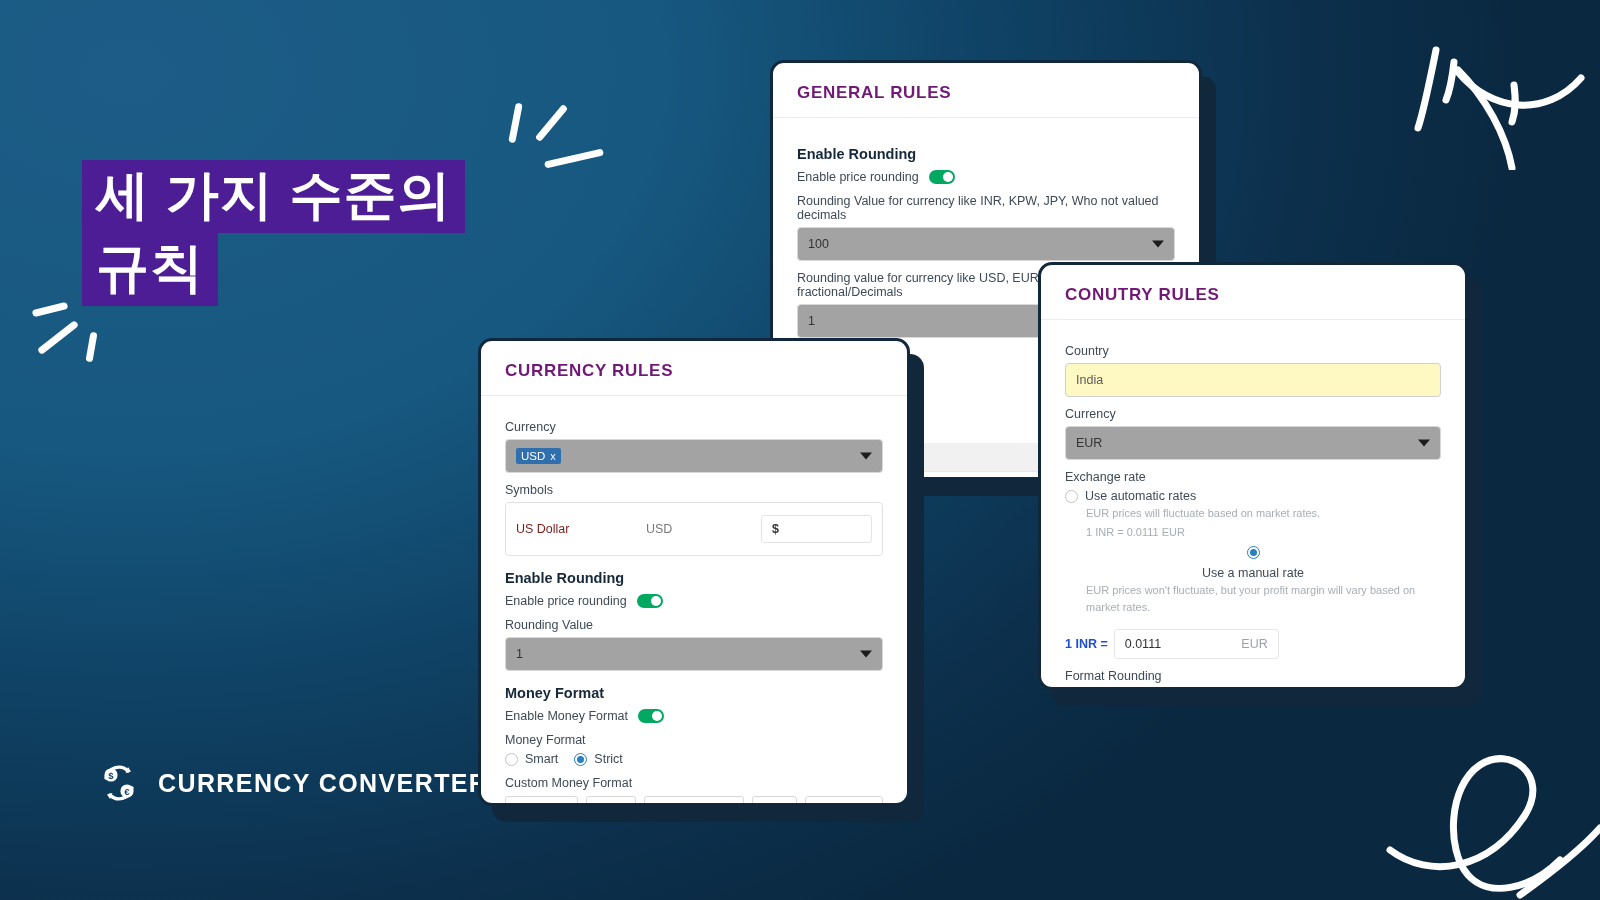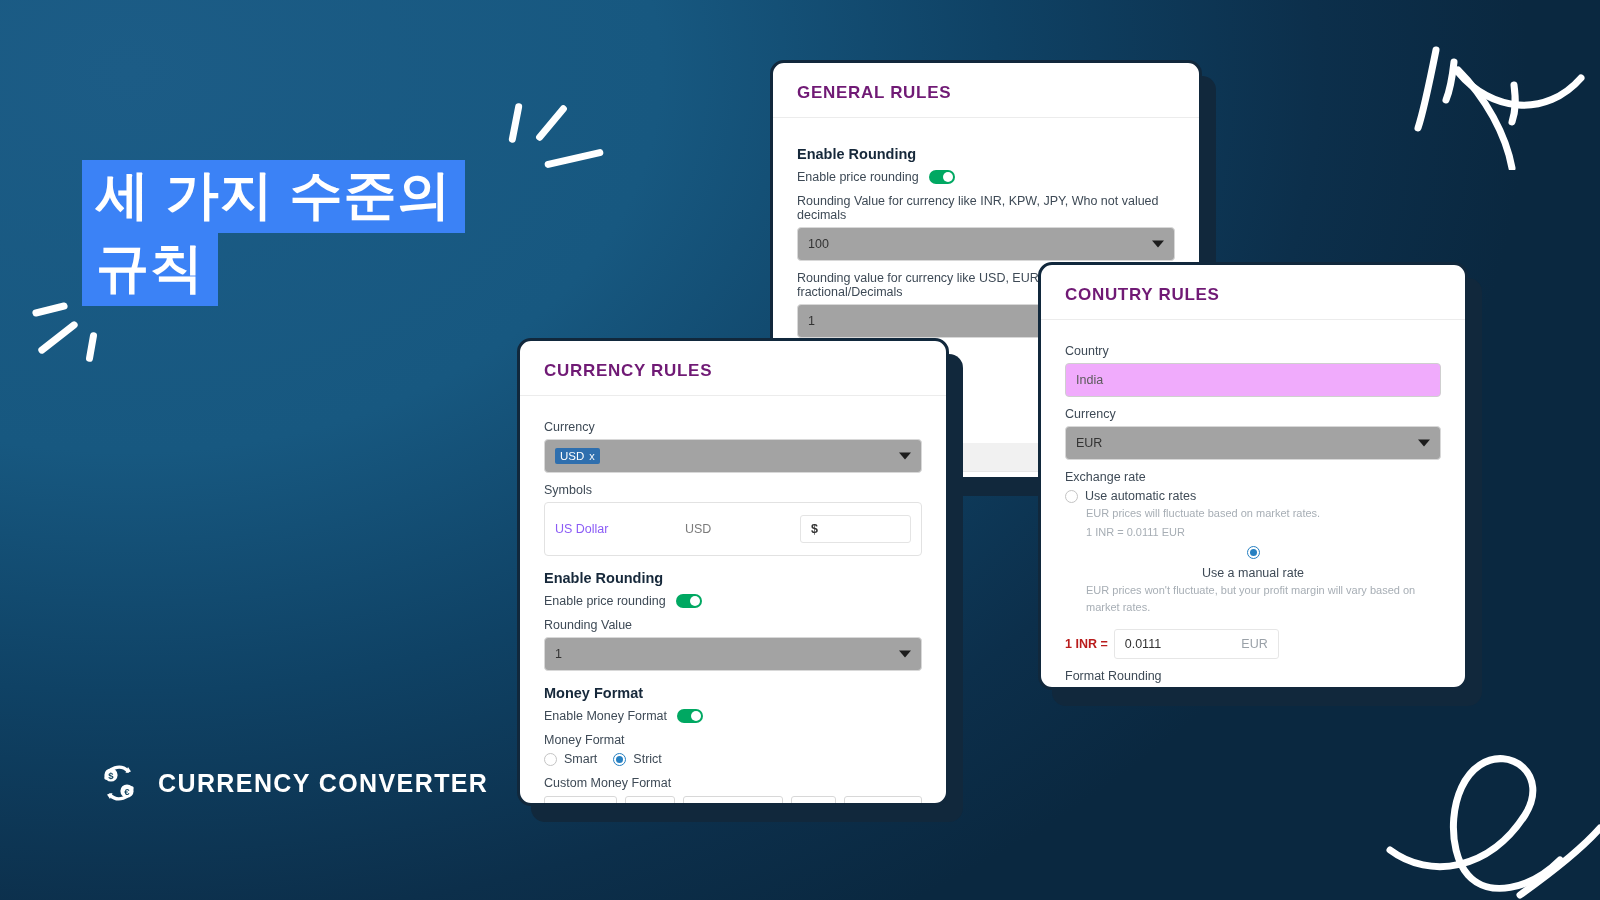--- a/index.html
+++ b/index.html
@@ -11,21 +11,21 @@
     position:relative;
   }
 
   
   .deco { position:absolute; pointer-events:none; }
   .dash { position:absolute; background:#ffffff; border-radius:6px; }
 
   .title-wrap { position:absolute; left:82px; top:160px; }
   .title-line {
     display:inline-block;
-    background:#3b82f6;
+    background:#4c1d95;
     color:#ffffff;
     font-size:53px;
     font-weight:bold;
     letter-spacing:1px;
     line-height:1.08;
     padding:6px 14px 10px 14px;
   }
 
   .brand { position:absolute; left:98px; top:762px; display:flex; align-items:center; gap:18px; }
   .brand-name { color:#ffffff; font-size:25px; font-weight:bold; letter-spacing:1.4px; }
@@ -51,21 +51,21 @@
   .sec-title { font-size:14.5px; font-weight:bold; color:#16283a; margin:14px 0 8px 0; }
   .lbl { font-size:12.5px; color:#3e4a56; margin:10px 0 5px 0; }
   .lbl-inline { font-size:12.5px; color:#3e4a56; }
   .row-inline { display:flex; gap:10px; margin:4px 0 2px 0; }
 
   .field {
     width:100%; height:30px; border:1px solid #d8d8d8; border-radius:4px;
     background:#a3a3a3; display:flex; align-items:center; padding:0 10px;
     font-size:12.5px; color:#333; position:relative;
   }
-  .field.readonly { background:#f0abfc; color:#5a5a5a; border-color:#cfcfcf; }
+  .field.readonly { background:#fef9c3; color:#5a5a5a; border-color:#cfcfcf; }
   .field.tall { height:34px; }
   .caret {
     position:absolute; right:10px; top:50%; transform:translateY(-50%);
     width:0; height:0; border-left:6px solid transparent; border-right:6px solid transparent;
     border-top:7px solid #1d1d1d;
   }
 
   
   .toggle {
     width:26px; height:14px; border-radius:8px; background:#00a862; position:relative; flex:0 0 auto;
@@ -88,21 +88,21 @@
   
   .token {
     background:#2f6fae; color:#fff; font-size:11.5px; border-radius:2px;
     padding:2px 5px; display:inline-flex; align-items:center; gap:5px;
   }
   .token .x { font-size:11px; opacity:.95; }
 
   
   .sym-box { border:1px solid #e2e2e2; border-radius:4px; padding:12px 10px; }
   .sym-row { display:flex; align-items:center; }
-  .sym-name { width:130px; font-size:12.5px; color:#8b5cf6; }
+  .sym-name { width:130px; font-size:12.5px; color:#7f1d1d; }
   .sym-code { width:115px; font-size:12.5px; color:#7b7b7b; }
   .sym-input {
     flex:1; height:28px; border:1px solid #e4e4e4; border-radius:3px;
     display:flex; align-items:center; padding:0 10px; font-size:12.5px; color:#333; font-weight:bold;
   }
 
   
   .cmf-row { display:flex; gap:8px; margin-top:6px; }
   .cmf {
     height:26px; border:1px solid #d8d8d8; border-radius:3px; background:#fff;
@@ -113,24 +113,24 @@
   
   .ddlist { border:1px solid #e6e6e6; border-top:none; background:#fff; }
   .ddlist div { padding:7px 12px; font-size:12.5px; color:#333; }
   .ddlist div.hl { background:#f1f1f1; }
 
   .help { font-size:11px; color:#a7aeb5; margin:2px 0 0 21px; line-height:1.5; }
 
   
   #card-general  { left:770px; top:60px;  width:432px; height:420px; z-index:1; }
   #card-country  { left:1038px; top:262px; width:430px; height:428px; z-index:3; }
-  #card-currency { left:478px;  top:338px; width:432px; height:468px; z-index:4;margin-left:39px; }
+  #card-currency { left:478px;  top:338px; width:432px; height:468px; z-index:4; }
 
   .rate-row { display:flex; align-items:center; gap:0; margin-top:14px; }
-  .rate-pre { font-size:12.5px; color:#b91c1c; font-weight:bold; margin-right:6px; }
+  .rate-pre { font-size:12.5px; color:#1d4ed8; font-weight:bold; margin-right:6px; }
   .rate-field {
     flex:1; max-width:165px; height:30px; border:1px solid #e6e6e6; border-radius:3px;
     display:flex; align-items:center; justify-content:space-between; padding:0 10px;
     font-size:12.5px; color:#333;
   }
   .rate-suffix { color:#9aa1a8; }
 </style>
 </head>
 <body>
 

